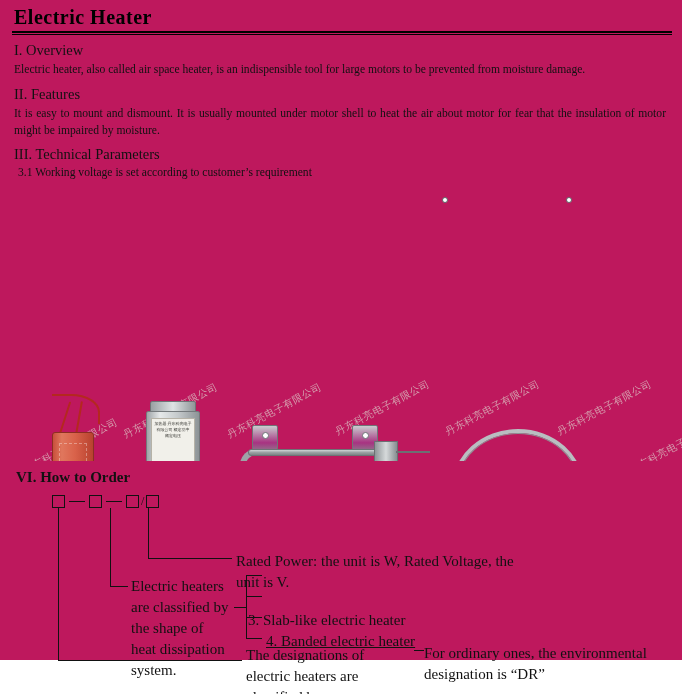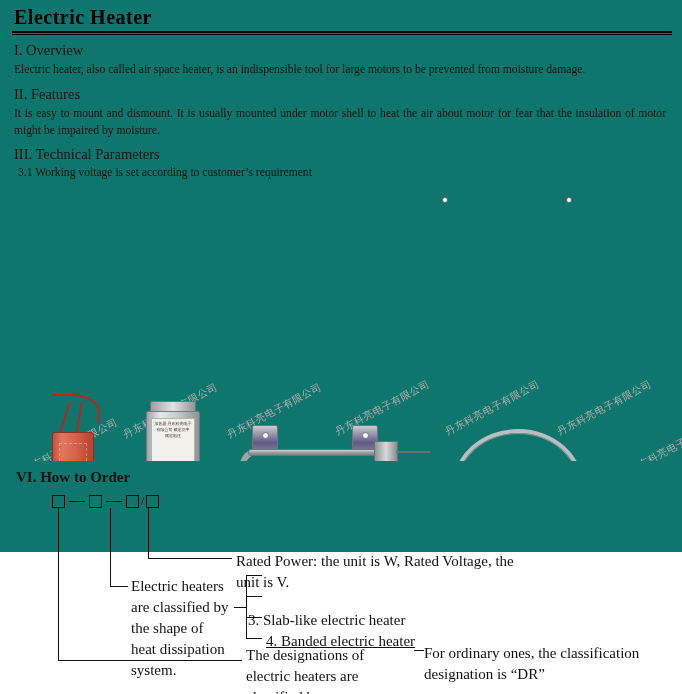--- a/index.html
+++ b/index.html
@@ -6,22 +6,22 @@
   html, body {
     margin: 0; padding: 0;
     width: 682px; height: 694px;
     background: #ffffff;
     font-family: "Liberation Serif", serif;
     color: #111;
     overflow: hidden;
   }
   .page {
     position: relative;
-    width: 682px; height: 552px;
-    background: #0f766e;
+    width: 682px; height: 660px;
+    background: #be185d;
     padding: 0;
   }
 
   
   .doc-title {
     font-family: "Liberation Serif", serif;
     font-weight: bold;
     font-size: 20px;
     letter-spacing: 0.5px;
     padding: 6px 0 2px 14px;
@@ -354,16 +354,16 @@
     <div class="hline" style="left:246px; top:148px; width:16px;"></div>
 
     <div class="cap" style="left:248px; top:120px;">3. Slab-like electric heater</div>
     <div class="cap" style="left:266px; top:141px;text-decoration:underline;">4. Banded electric heater</div>
 
     <div class="vline" style="left:58px; top:18px; height:152px;"></div>
     <div class="hline" style="left:58px; top:170px; width:184px;"></div>
     <div class="cap" style="left:246px; top:155px; width:160px;">The designations of electric heaters are classified by environmental condition</div>
 
     <div class="hline" style="left:414px; top:160px; width:10px;"></div>
-    <div class="cap" style="left:424px; top:153px; width:250px;">For ordinary ones, the classification designation is “DR”</div>
+    <div class="cap" style="left:424px; top:153px; width:250px;">For ordinary ones, the environmental designation is “DR”</div>
   </div>
 
 </div>
 
 </body></html>

